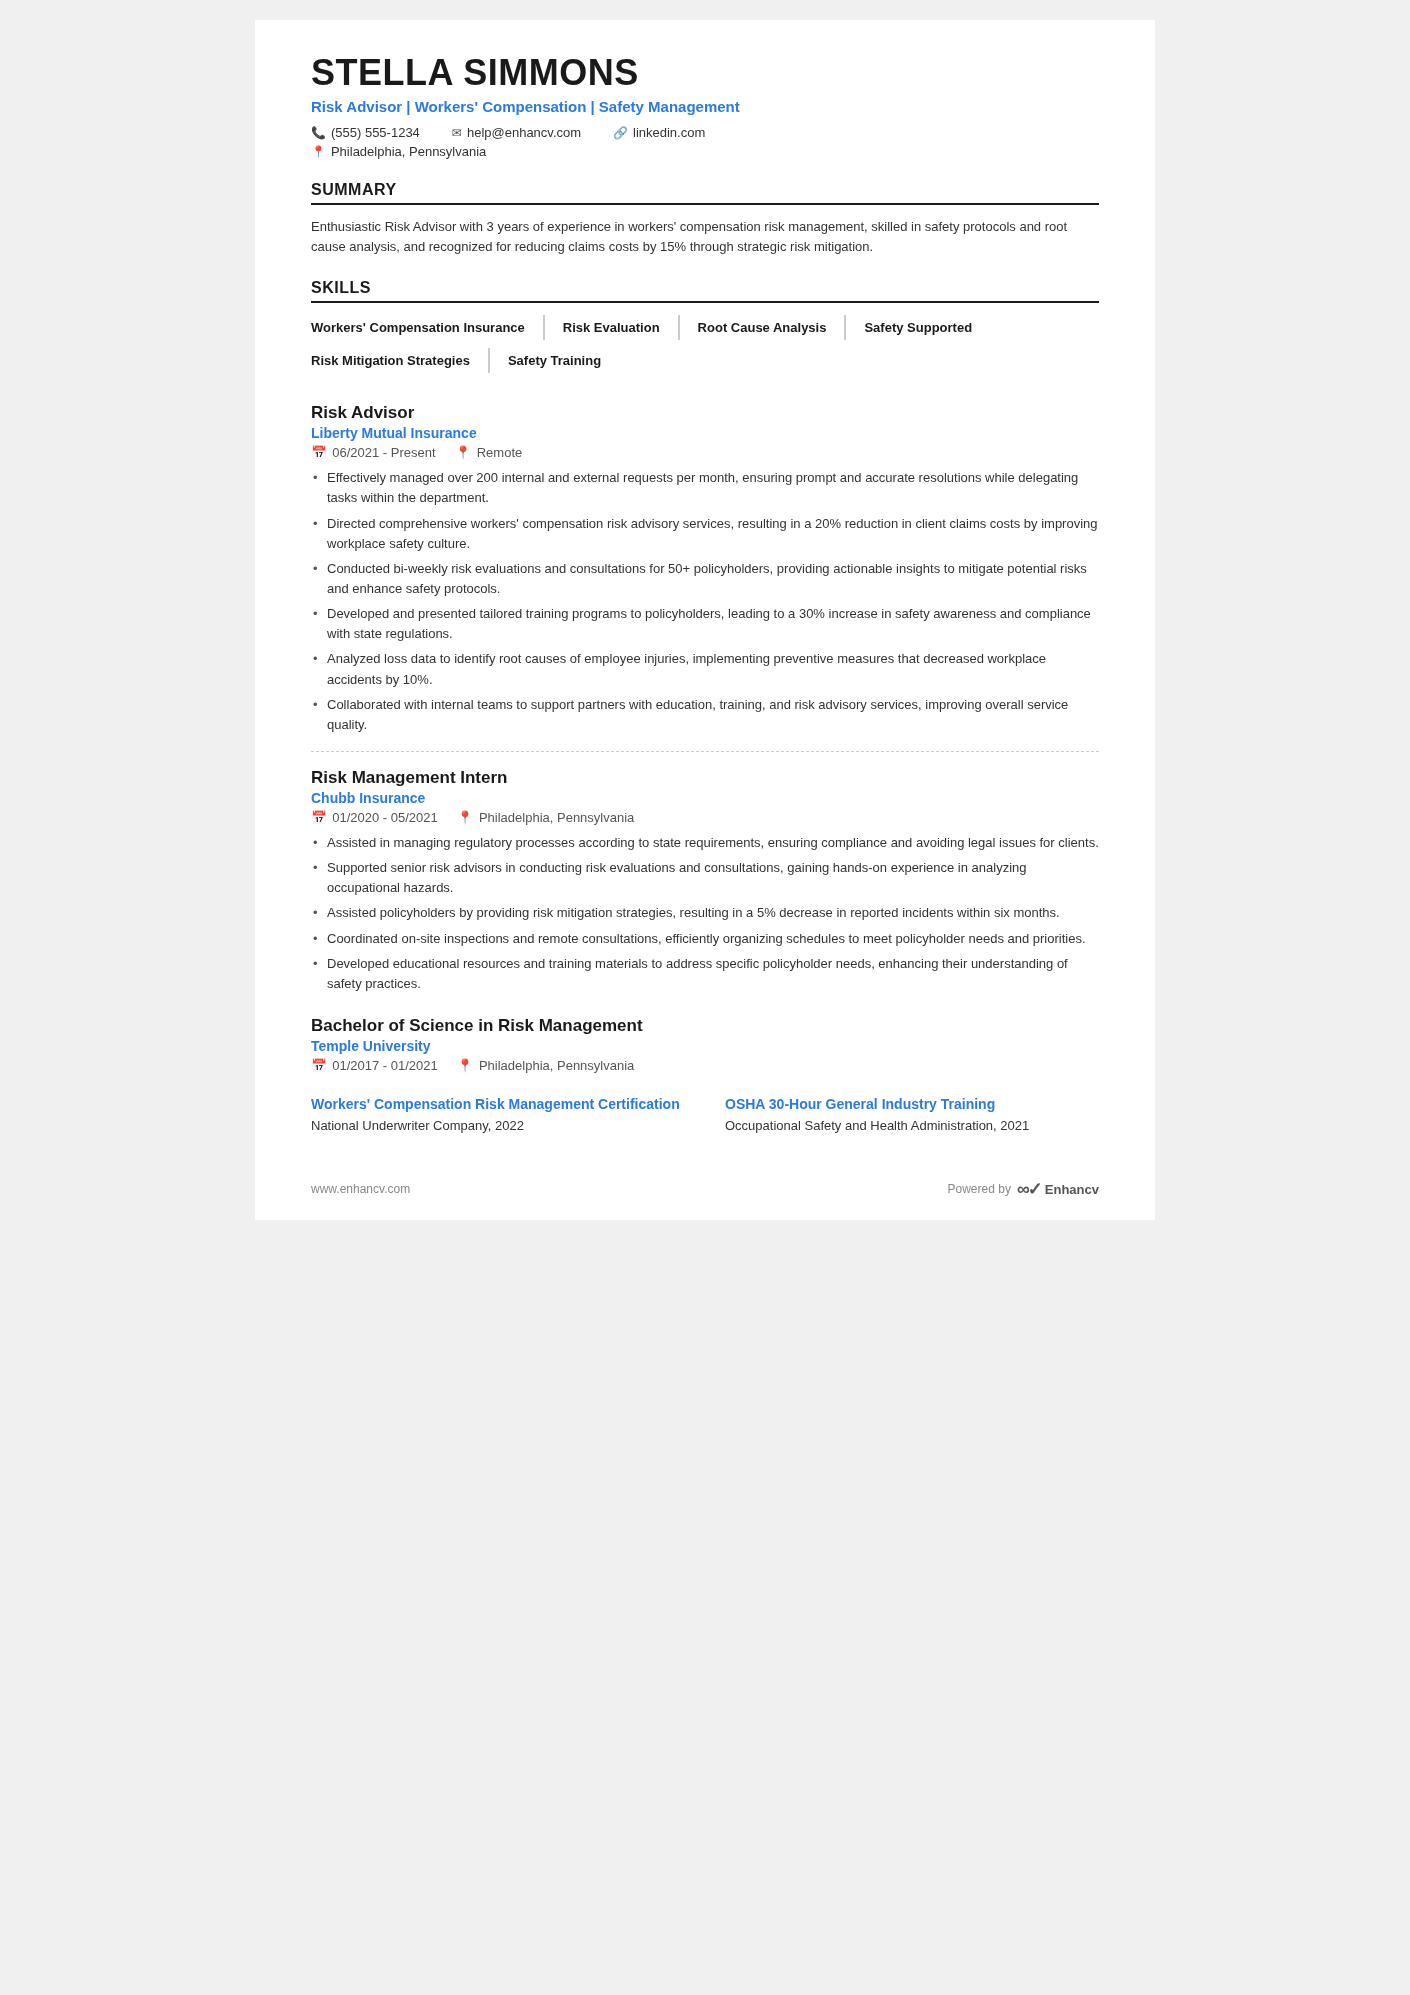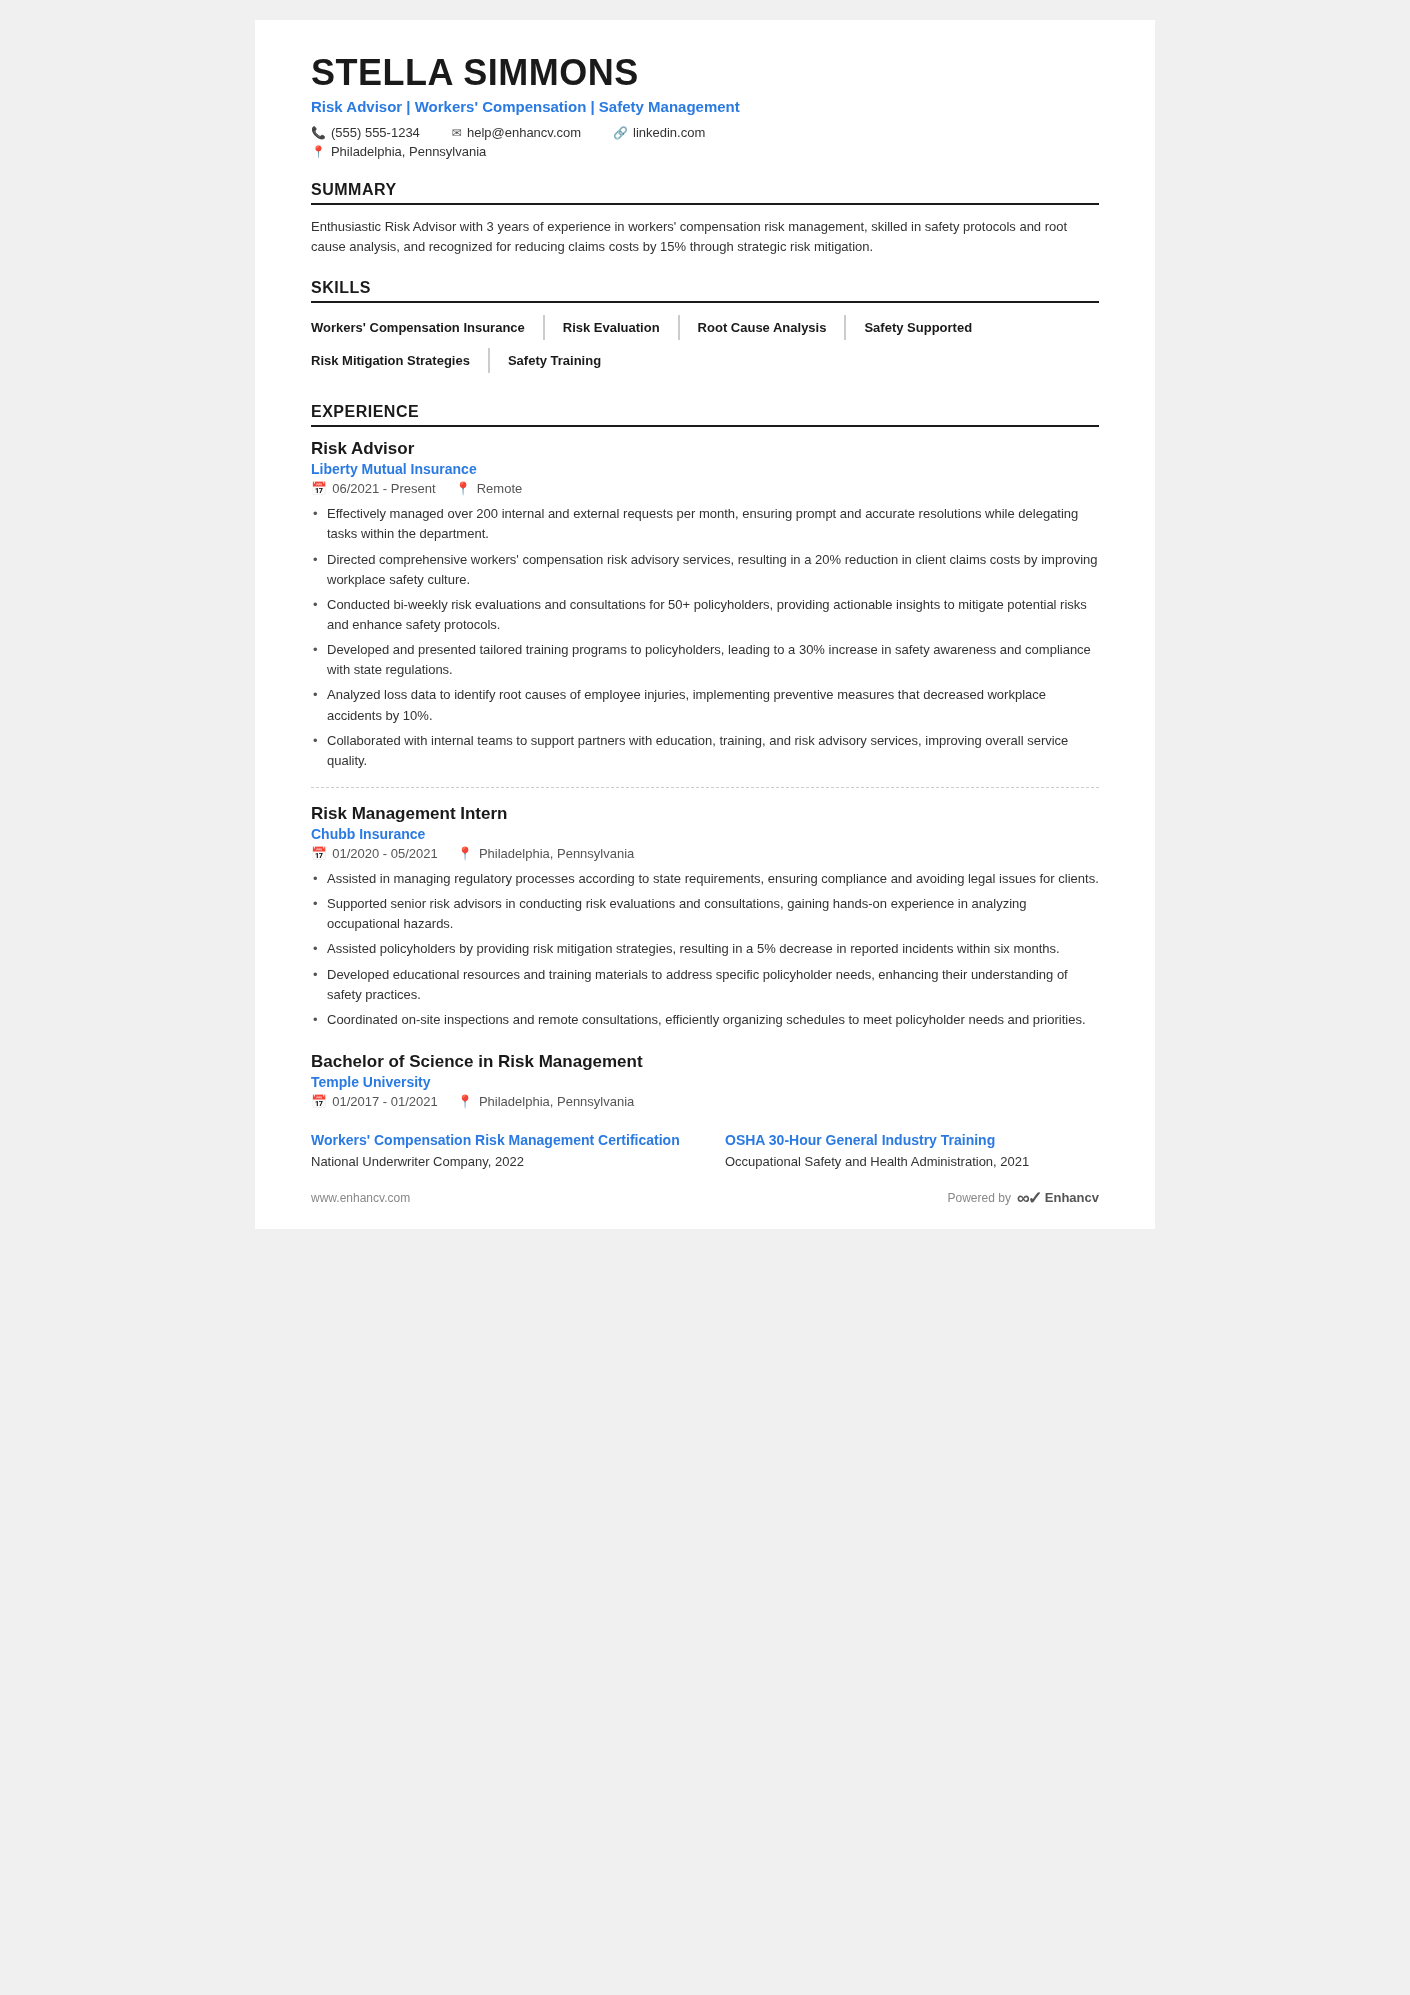--- a/index.html
+++ b/index.html
@@ -250,21 +250,20 @@
       <div class="skill-item">Root Cause Analysis</div>
       <div class="skill-item" style="border-right:none;">Safety Supported</div>
     </div>
     <div class="skills-row">
       <div class="skill-item">Risk Mitigation Strategies</div>
       <div class="skill-item" style="border-right:none;">Safety Training</div>
     </div>
   </div>
 
   <div class="section">
-    <div class="section-title">EXPERIENCE</div>
 
     <div class="job-block">
       <div class="job-title">Risk Advisor</div>
       <div class="company-name">Liberty Mutual Insurance</div>
       <div class="job-meta">
         <div class="job-meta-item">
           <span>📅</span>
           <span>06/2021 - Present</span>
         </div>
         <div class="job-meta-item">
@@ -294,22 +293,22 @@
         </div>
         <div class="job-meta-item">
           <span>📍</span>
           <span>Philadelphia, Pennsylvania</span>
         </div>
       </div>
       <ul class="bullet-list">
         <li>Assisted in managing regulatory processes according to state requirements, ensuring compliance and avoiding legal issues for clients.</li>
         <li>Supported senior risk advisors in conducting risk evaluations and consultations, gaining hands-on experience in analyzing occupational hazards.</li>
         <li>Assisted policyholders by providing risk mitigation strategies, resulting in a 5% decrease in reported incidents within six months.</li>
+        <li>Coordinated on-site inspections and remote consultations, efficiently organizing schedules to meet policyholder needs and priorities.</li>
         <li>Developed educational resources and training materials to address specific policyholder needs, enhancing their understanding of safety practices.</li>
-        <li>Coordinated on-site inspections and remote consultations, efficiently organizing schedules to meet policyholder needs and priorities.</li>
       </ul>
     </div>
   </div>
 
   <div class="section">
     <div class="edu-degree">Bachelor of Science in Risk Management</div>
     <div class="edu-school">Temple University</div>
     <div class="job-meta">
       <div class="job-meta-item">
         <span>📅</span>

